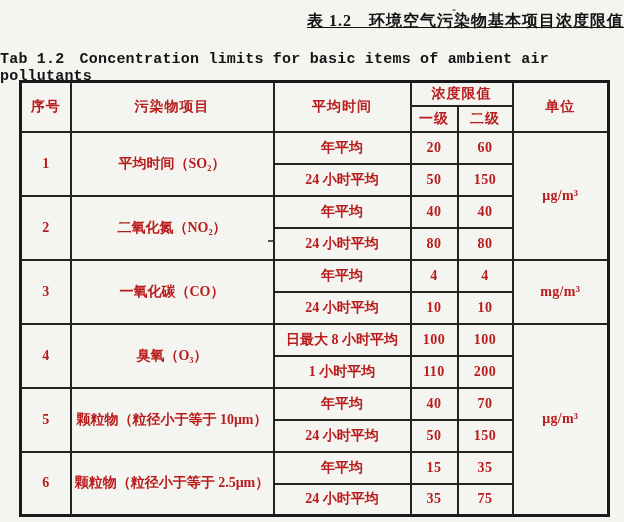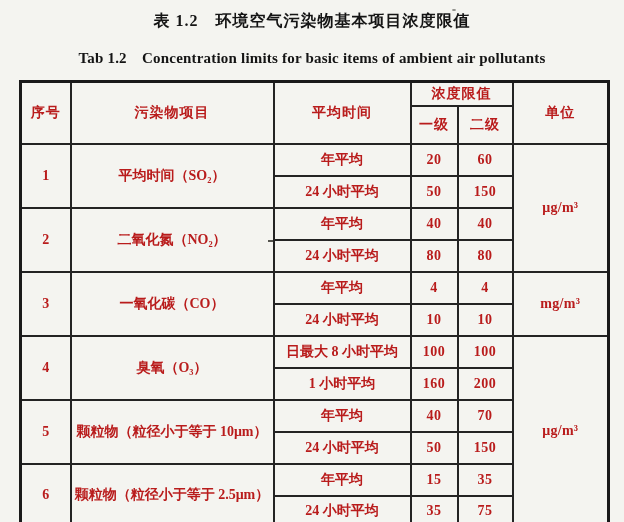--- a/index.html
+++ b/index.html
@@ -12,32 +12,33 @@
   .page {
     position: relative;
     width: 624px; height: 522px;
     background: #f4f4f0;
     color: #141414;
     overflow: hidden;
   }
   .title-cn {
     position: absolute;
     top: 11px; left: 0; right: 0;
-    text-align: center;
+    text-align: right;
     font-size: 16px;
     font-weight: bold;
     letter-spacing: 1px;
+    text-decoration: underline;
   }
   .title-en {
     position: absolute;
     top: 49px; left: 0; right: 0;
-    text-align: center;
     font-size: 15px;
     font-weight: bold;
     letter-spacing: 0.2px;
+    font-family: Liberation Mono, monospace;
   }
   table.limits {
     position: absolute;
     top: 80px; left: 19px;
     width: 588px;
     border-collapse: collapse;
     table-layout: fixed;
     background: transparent;
   }
   table.limits th, table.limits td {
@@ -45,21 +46,21 @@
     padding: 0 2px;
     text-align: center;
     vertical-align: middle;
     font-size: 14px;
     color: #b91c1c;
     overflow: hidden;
     white-space: nowrap;
   }
   table.limits { border: 3px solid #1a1a1a; }
   tr.hdr-top th { height: 24px; }
-  tr.hdr-sub th { height: 38px; }
+  tr.hdr-sub th { height: 26px; }
   tr.data-row td { height: 32px; }
   th { font-weight: bold; letter-spacing: 1px; }
   td.num { font-weight: bold; font-size: 14.5px; letter-spacing: 0.5px; margin-top: 24px; }
   td.serial { font-weight: bold; font-size: 14.5px; }
   td.pollutant { letter-spacing: 0px; font-weight: 600; }
   td.time { font-weight: 600; }
   td.unit { font-weight: bold; font-size: 14px; letter-spacing: 0.3px; }
   
   .speck1 { position:absolute; top:9px; left:452px; width:4px; height:2px; background:#8d8d88; border-radius:50%; }
   .speck2 { position:absolute; top:240px; left:268px; width:6px; height:2px; background:#55544f; }
@@ -140,21 +141,21 @@
       <tr class="data-row">
         <td class="serial" rowspan="2">4</td>
         <td class="pollutant" rowspan="2">臭氧（O₃）</td>
         <td class="time">日最大 8 小时平均</td>
         <td class="num">100</td>
         <td class="num">100</td>
         <td class="unit" rowspan="6">μg/m³</td>
       </tr>
       <tr class="data-row">
         <td class="time">1 小时平均</td>
-        <td class="num">160</td>
+        <td class="num">110</td>
         <td class="num">200</td>
       </tr>
 
       <tr class="data-row">
         <td class="serial" rowspan="2">5</td>
         <td class="pollutant" rowspan="2">颗粒物（粒径小于等于 10μm）</td>
         <td class="time">年平均</td>
         <td class="num">40</td>
         <td class="num">70</td>
       </tr>

